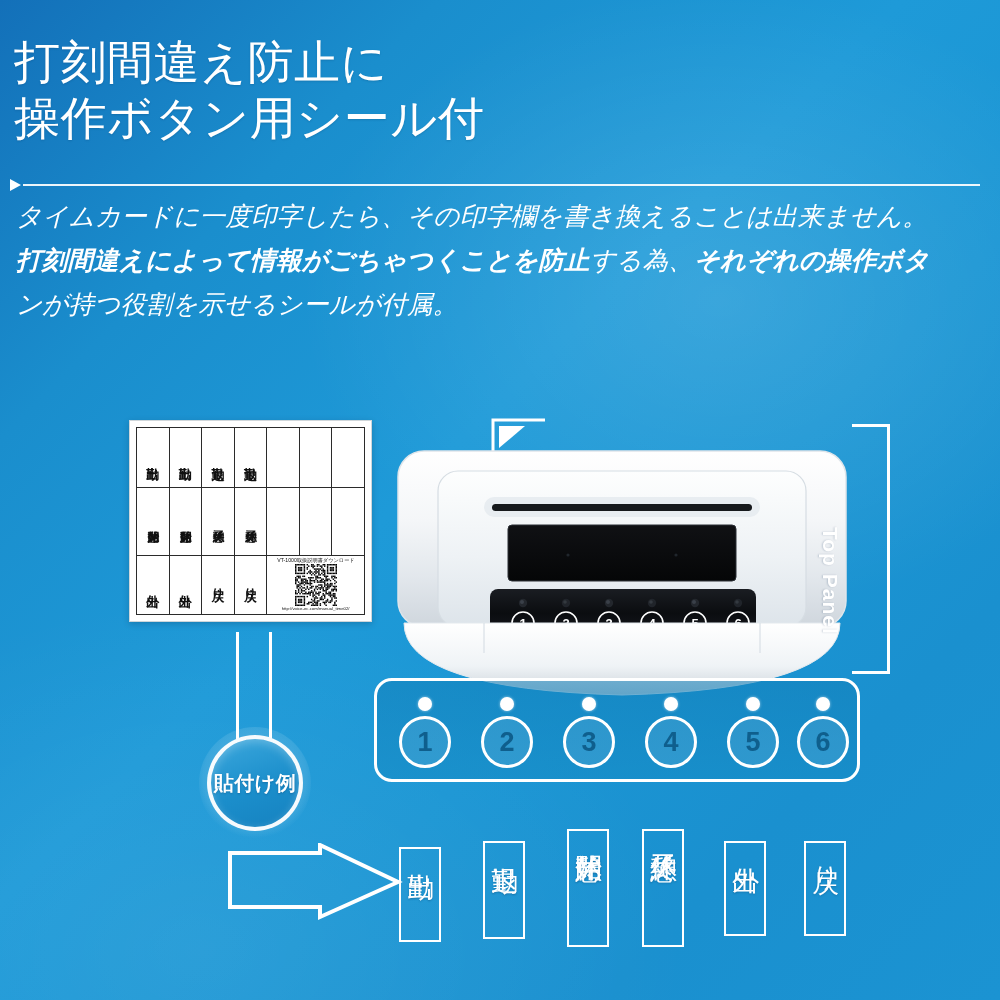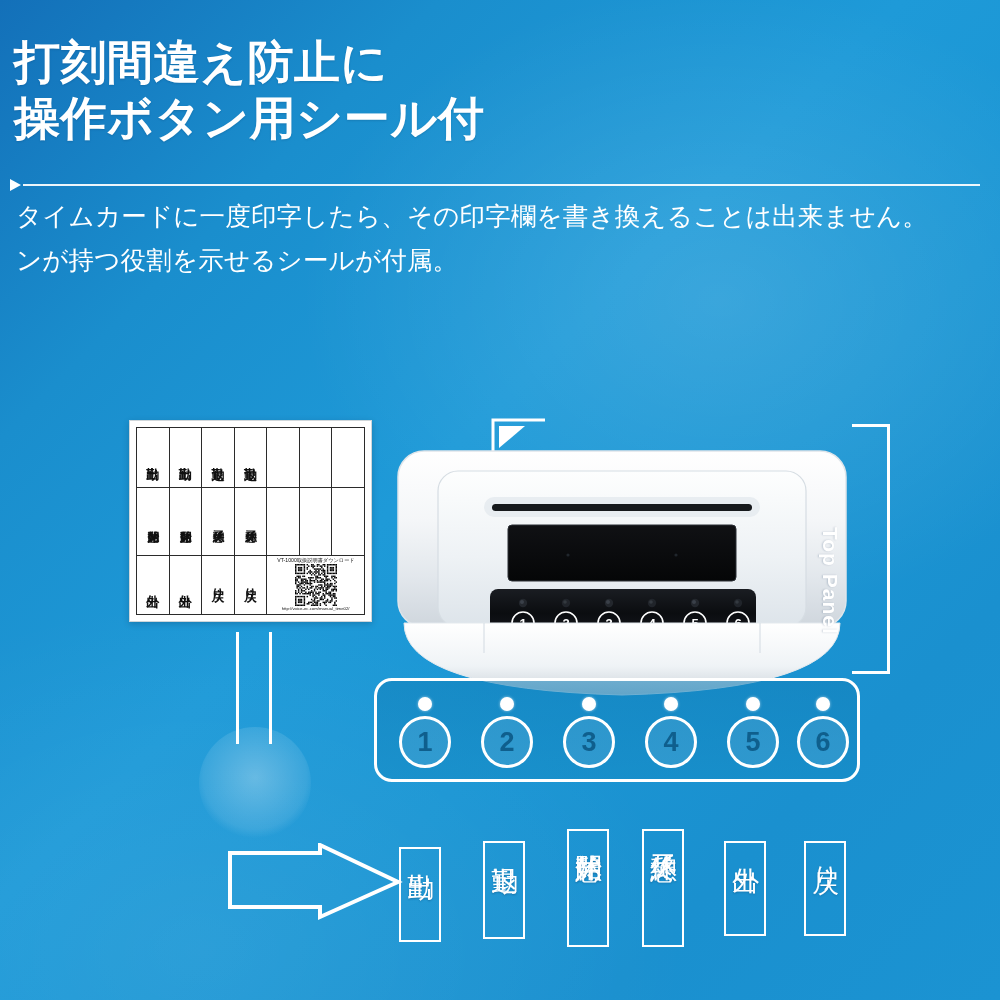--- a/index.html
+++ b/index.html
@@ -22,42 +22,42 @@
   }
   #sheen2{
     position:absolute;inset:0;
     background:radial-gradient(ellipse 70% 50% at 20% 95%, rgba(255,255,255,.07), rgba(255,255,255,0) 70%);
     pointer-events:none;
   }
 
   
   .headline{
     position:absolute;left:14px;top:34px;width:720px;
-    color:#ffffff;font-weight:bold;font-size:46px;line-height:1.22;
+    color:#ffffff;font-weight:normal;font-size:46px;line-height:1.22;
     letter-spacing:.5px;white-space:pre-line;
     text-shadow:0 1px 2px rgba(0,40,80,.18);
   }
 
   
   .rule-wrap{position:absolute;left:10px;top:178px;width:980px;height:14px;}
   .tri{
     position:absolute;left:0;top:1px;width:0;height:0;
     border-left:11px solid #ffffff;
     border-top:6px solid transparent;
     border-bottom:6px solid transparent;
   }
   .rule{position:absolute;left:13px;top:6px;right:10px;height:2px;background:rgba(255,255,255,.92);}
 
   
   .body-copy{
     position:absolute;left:16px;top:196px;width:972px;
     color:#ffffff;font-size:25.5px;line-height:1.64;
     letter-spacing:.2px;
   }
-  .body-copy p{margin:0 0 2px 0;}
+  .body-copy p{margin:0 0 2px 0;font-style:italic;}
   .body-copy b{font-weight:bold;}
 
   
   .sheet{
     position:absolute;left:129px;top:420px;width:243px;height:202px;
     background:#ffffff;border:1px solid #cfd6da;
     box-shadow:0 2px 6px rgba(0,30,60,.22);
     box-sizing:border-box;padding:6px;
   }
   .sheet-grid{
@@ -180,20 +180,21 @@
   <div class="headline">打刻間違え防止に
 操作ボタン用シール付</div>
 
   <div class="rule-wrap">
     <div class="tri"></div>
     <div class="rule"></div>
   </div>
 
   <div class="body-copy">
     <p><span>タイムカードに一度印字したら、その印字欄を書き換えることは出来ません。</span></p>
+    <p><b>打刻間違えによって情報がごちゃつくことを防止</b><span>する為、</span><b>それぞれの操作ボタ</b></p>
     <p><span>ンが持つ役割を示せるシールが付属。</span></p>
   </div>
 
   <div class="sheet">
     <div class="sheet-grid" id="sheet-grid">
         <div class="cell">
           <span class="vtext">出勤</span>
         </div>
         <div class="cell">
           <span class="vtext">出勤</span>
@@ -664,20 +665,23 @@
           </svg>
           <div class="qr-url">http://voice-ec.com/manual_time02/</div>
         </div>
       </div>
   </div>
 
   <div class="connector"></div>
 
   <div class="badge">
     <div class="halo"></div>
+    <div class="ring">
+      <span class="btxt">貼付け例</span>
+    </div>
   </div>
 
   <div class="arrow">
     <svg width="175" height="78" viewBox="0 0 175 78">
       <path d="M2 64 L2 10 L92 10 L92 2 L170 39 L92 74 L92 64 Z" fill="none" stroke="#ffffff" stroke-width="4" stroke-linejoin="miter"></path>
     </svg>
   </div>
 
   <div class="top-pointer">
     <svg width="60" height="48" viewBox="0 0 60 48">

